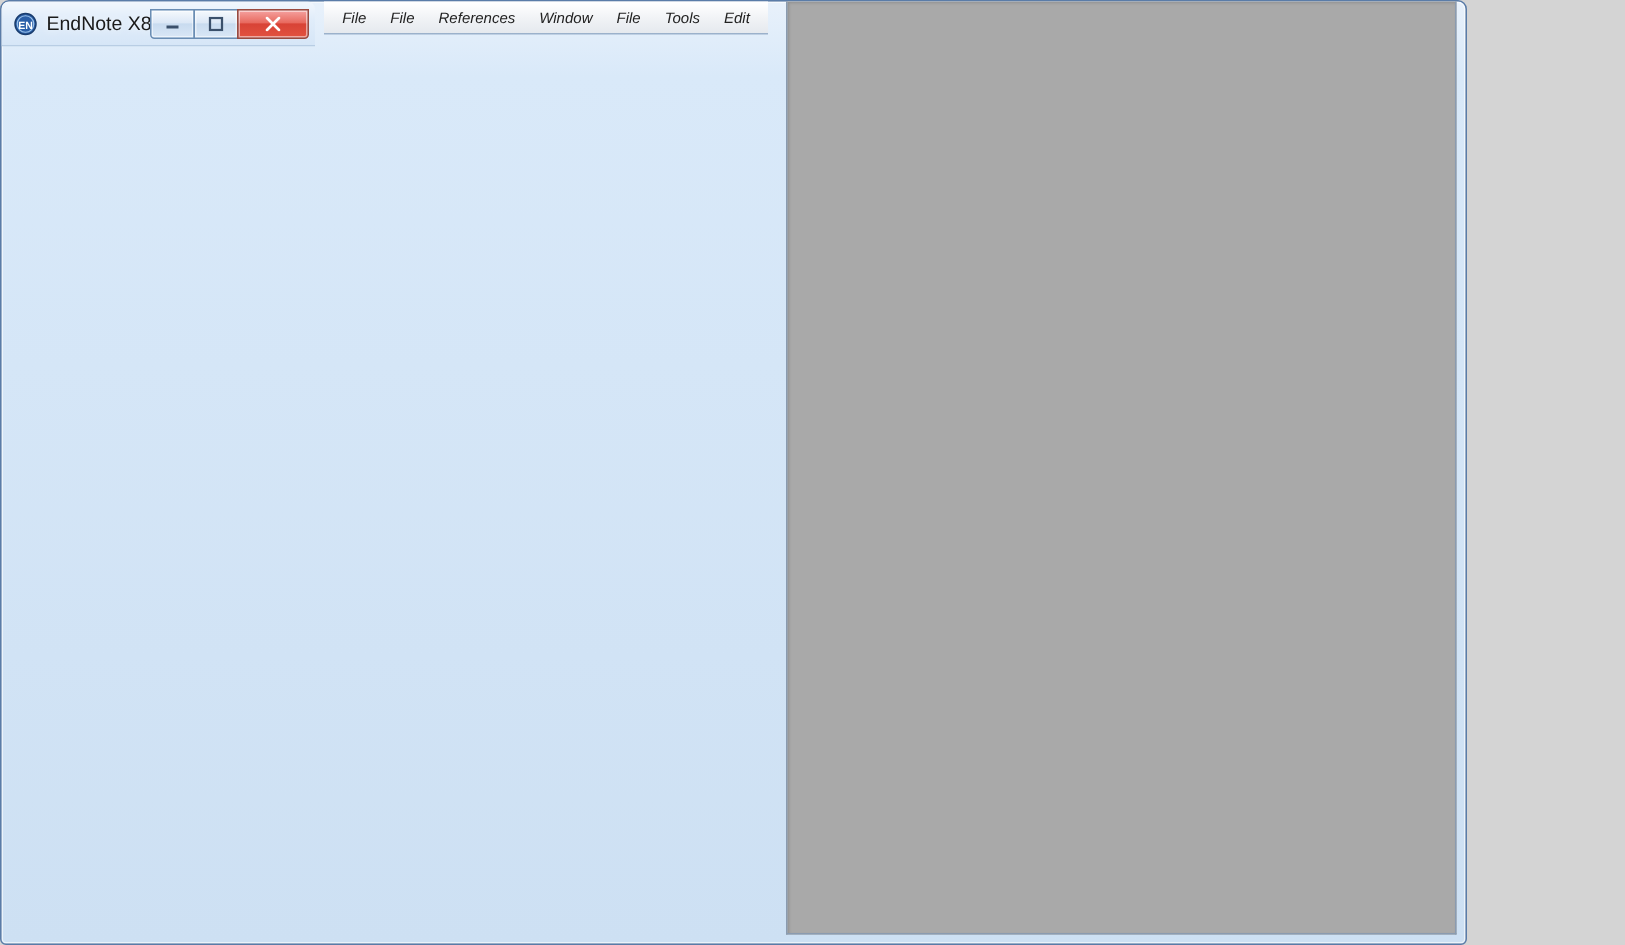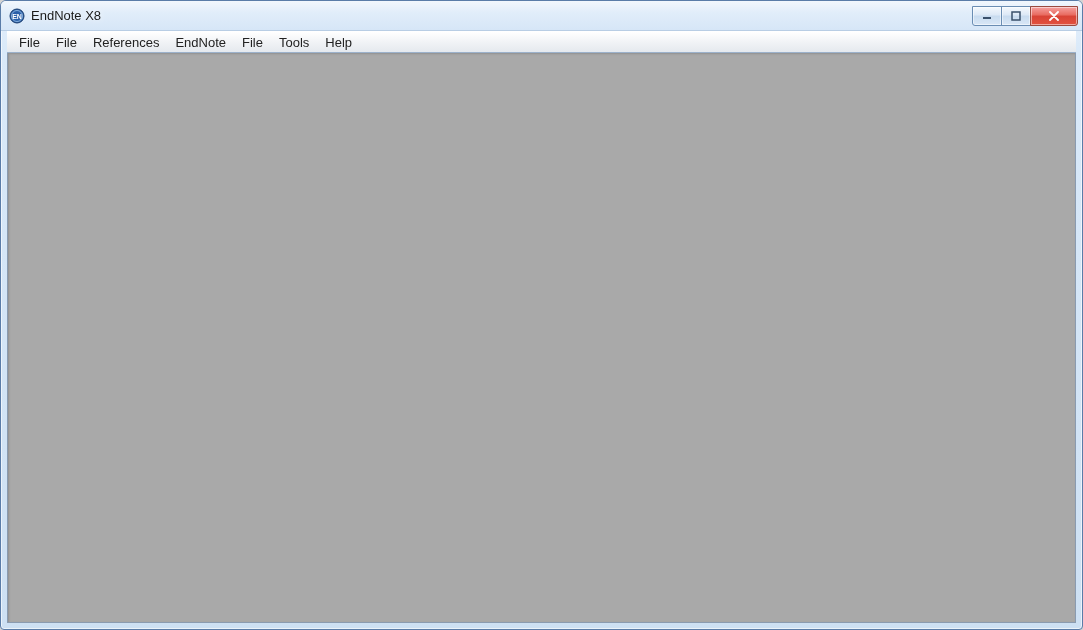--- a/index.html
+++ b/index.html
@@ -9,27 +9,27 @@
     }
     body {
       font-family: "Segoe UI", Tahoma, sans-serif;
       font-size: 13px;
       background: #d4d4d4;
       width: 1083px;
       height: 630px;
       overflow: hidden;
     }
     .window {
-      width: 1083px;
+      width: 978px;
       height: 630px;
       background: linear-gradient(180deg, #e8f1fb 0%, #d9e9f9 8%, #cde0f3 100%);
       border: 1px solid #5a7ca8;
       border-radius: 6px 6px 4px 4px;
       display: flex;
-      flex-direction: column;
+      flex-direction: row;
       box-shadow: inset 0 0 0 1px rgba(255,255,255,0.6);
     }
     .titlebar {
       height: 30px;
       display: flex;
       align-items: center;
       padding: 0 2px 0 8px;
       background: linear-gradient(180deg, #f2f7fd 0%, #e1edfa 40%, #d6e6f7 100%);
       border-bottom: 1px solid #b8cde4;
       border-radius: 5px 5px 0 0;
@@ -92,23 +92,24 @@
       background: linear-gradient(180deg, #ffffff 0%, #f1f3f6 50%, #e5e9ee 100%);
       border-top: 1px solid #ffffff;
       border-bottom: 1px solid #9bb1cb;
       display: flex;
       align-items: center;
       padding: 0 4px;
       margin: 0 6px;
     }
     .menu-item {
       color: #222;
-      font-size: 13px;
+      font-size: 10px;
       padding: 2px 8px;
       cursor: default;
+      font-style: italic;
     }
     .client-area {
       flex: 1;
       margin: 0 6px 6px 6px;
       background: #a9a9a9;
       border: 1px solid #8a9bb0;
       border-top: none;
       box-shadow: inset 1px 1px 2px rgba(0,0,0,0.15);
     }
   </style>
@@ -141,20 +142,20 @@
           <path d="M2 1 L10 9 M10 1 L2 9" stroke="#ffffff" stroke-width="1.8" stroke-linecap="round"></path>
         </svg>
       </div>
     </div>
   </div>
 
   <div class="menubar">
     <span class="menu-item">File</span>
     <span class="menu-item">File</span>
     <span class="menu-item">References</span>
-    <span class="menu-item">EndNote</span>
+    <span class="menu-item">Window</span>
     <span class="menu-item">File</span>
     <span class="menu-item">Tools</span>
-    <span class="menu-item">Help</span>
+    <span class="menu-item">Edit</span>
   </div>
 
   <div class="client-area"></div>
 </div>
 
 </body></html>

